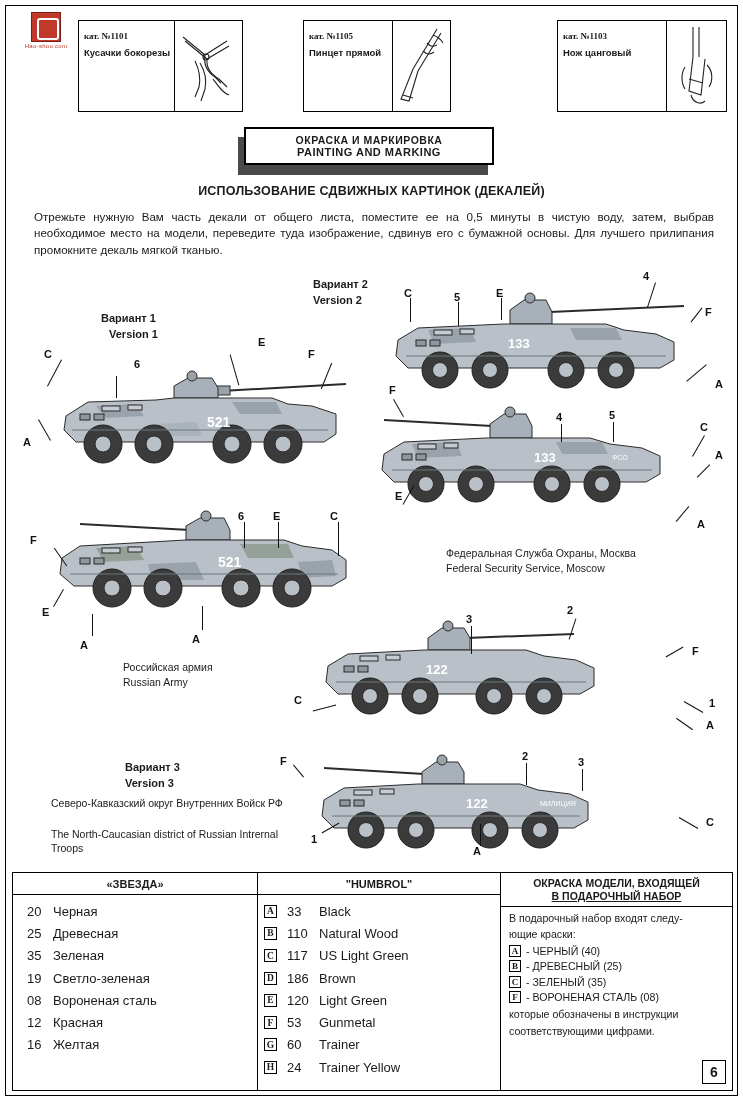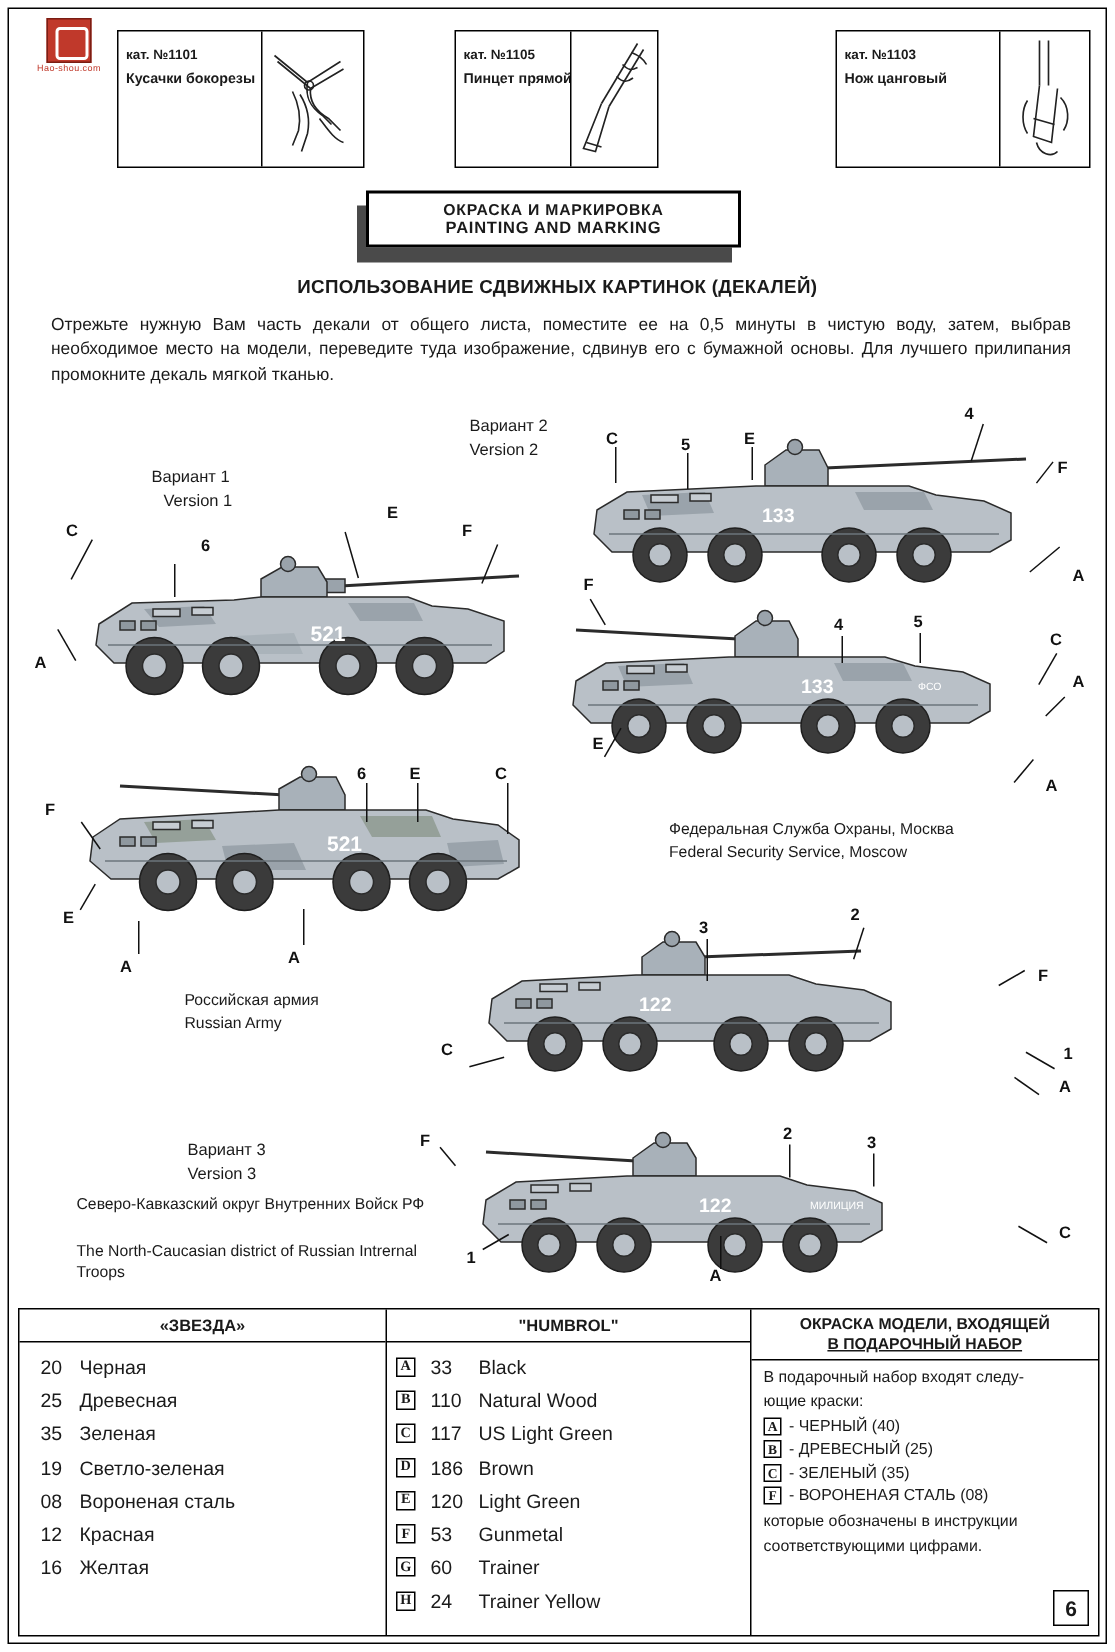--- a/index.html
+++ b/index.html
@@ -37,21 +37,21 @@
   .logo-txt { font-size: 6px; color: #c0392b; margin-top: 1px; letter-spacing: .3px;}
   .toolbox {
     position: absolute;
     border: 1px solid #000;
     background: #fff;
   }
   .tool-img { position: absolute; right: 0; top: 0; bottom: 0; border-left: 1px solid #000; }
   .tool-cat { font-size: 9px; font-weight: bold; }
   .tool-name { font-size: 9.5px; }
   .tool-labels { position: absolute; left: 5px; top: 22px; }
-  .tool-labels .tool-cat { position: absolute; top: -12px; left: 0; white-space: nowrap; }
+  .tool-labels .tool-cat { position: absolute; top: -12px; left: 0; white-space: nowrap; font-family: Liberation Serif, serif; }
   .tool-labels .tool-name { position: absolute; top: 4px; left: 0; white-space: nowrap; font-weight: bold; }
 
   
   .pm-header {
     position: absolute; left: 238px; top: 121px; width: 250px; height: 38px;
     border: 2px solid #000; background: #fff;
     display: flex; flex-direction: column; align-items: center; justify-content: center;
   }
   .pm-header:before {
     content:""; position:absolute; left:-8px; top:8px; width: 250px; height: 38px;
@@ -70,21 +70,21 @@
   }
 
   
   .veh { position: absolute; }
   .veh svg { display: block; }
 
   .lbl {
     position: absolute; font-size: 11px; font-weight: bold; color: #111;
     white-space: nowrap;
   }
-  .vtitle { position: absolute; font-size: 11px; font-weight: normal; white-space: nowrap; }
+  .vtitle { position: absolute; font-size: 11px; font-weight: bold; white-space: nowrap; }
   .vsub  { position: absolute; font-size: 10.5px; white-space: nowrap; line-height: 1.32; }
 
   
   .tbl {
     position: absolute; left: 6px; top: 866px; width: 721px; height: 219px;
     border: 1px solid #000;
     display: flex;
   }
   .col { border-right: 1px solid #000; height: 100%; position: relative; }
   .col:last-child { border-right: none; }
@@ -147,21 +147,21 @@
           <path d="M32 38 C31 48 37 54 44 58 L52 66"></path>
           <path d="M20 40 C24 48 26 56 24 66 L20 76"></path>
           <path d="M25 42 C30 50 32 58 30 68 L26 80"></path>
           <path d="M38 58 C44 66 48 72 54 74"></path>
           <ellipse cx="31" cy="36" rx="3" ry="3"></ellipse>
         </g>
       </svg>
     </div>
   </div>
 
-  <div class="toolbox" style="left:297px; top:14px; width:136px; height:92px;">
+  <div class="toolbox" style="left:297px; top:14px; width:148px; height:92px;">
     <div class="tool-labels">
       <span class="tool-cat">кат. №1105</span>
       <span class="tool-name">Пинцет прямой</span>
     </div>
     <div class="tool-img" style="width:58px;">
       <svg width="58" height="90" viewBox="0 0 58 90">
         <g fill="none" stroke="#222" stroke-width="1.1">
           <path d="M44 8 L20 48"></path>
           <path d="M48 12 L25 50"></path>
           <path d="M20 48 L8 78 L16 80 L25 50"></path>

